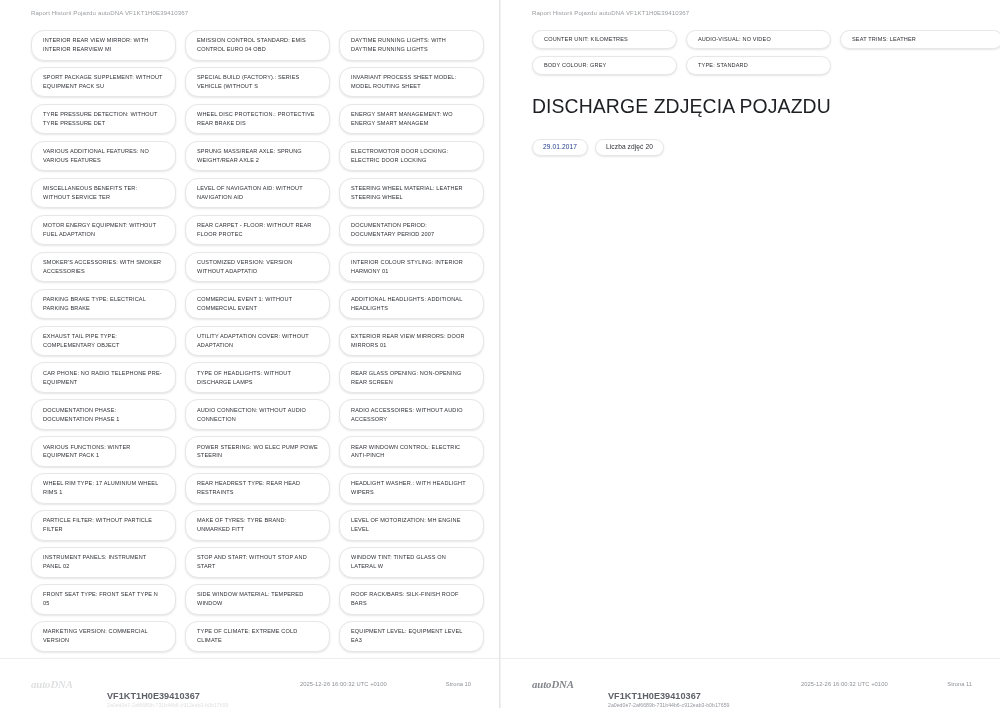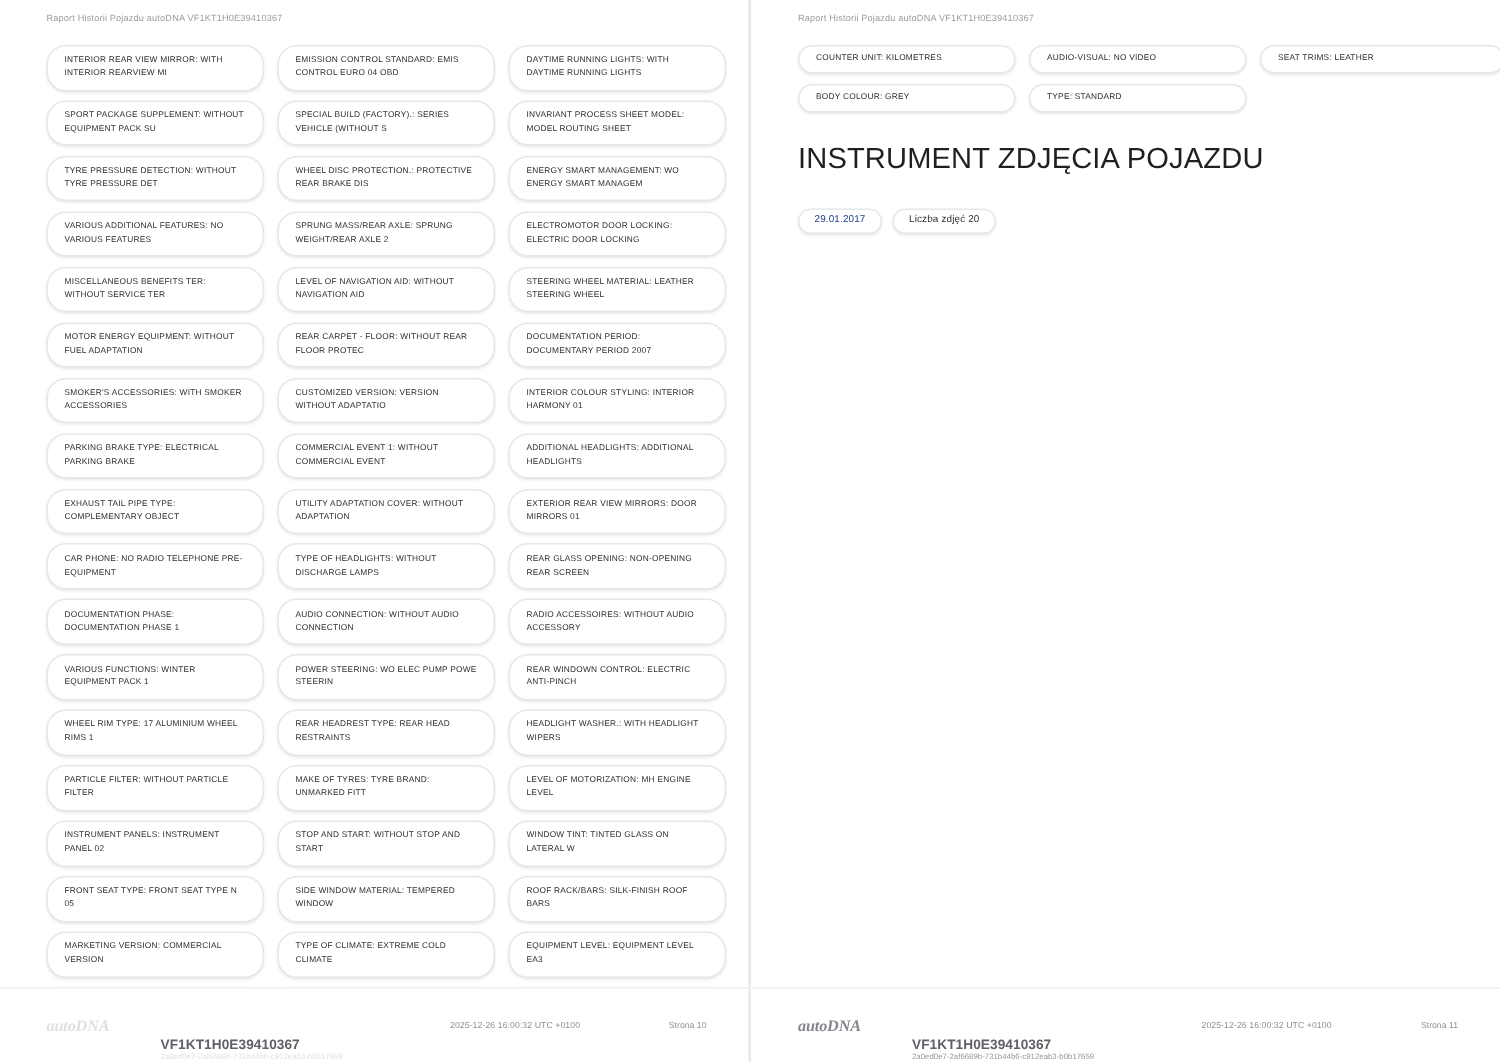--- a/index.html
+++ b/index.html
@@ -282,21 +282,21 @@
         </div>
       <div class="pill-col c2" id="rcol1">
           <div class="pill one-line">AUDIO-VISUAL: NO VIDEO</div>
           <div class="pill one-line">TYPE: STANDARD</div>
         </div>
       <div class="pill-col c3" id="rcol2">
           <div class="pill one-line">SEAT TRIMS: LEATHER</div>
         </div>
     </div>
 
-    <div class="section-title">INSTRUMENT ZDJĘCIA POJAZDU</div>
+    <div class="section-title">DISCHARGE ZDJĘCIA POJAZDU</div>
 
     <div class="badge-row">
       <div class="badge date">29.01.2017</div>
       <div class="badge">Liczba zdjęć 20</div>
     </div>
 
     <div class="footer">
       <div class="footer-inner">
         <div class="brand">autoDNA</div>
         <div class="vin-block">

